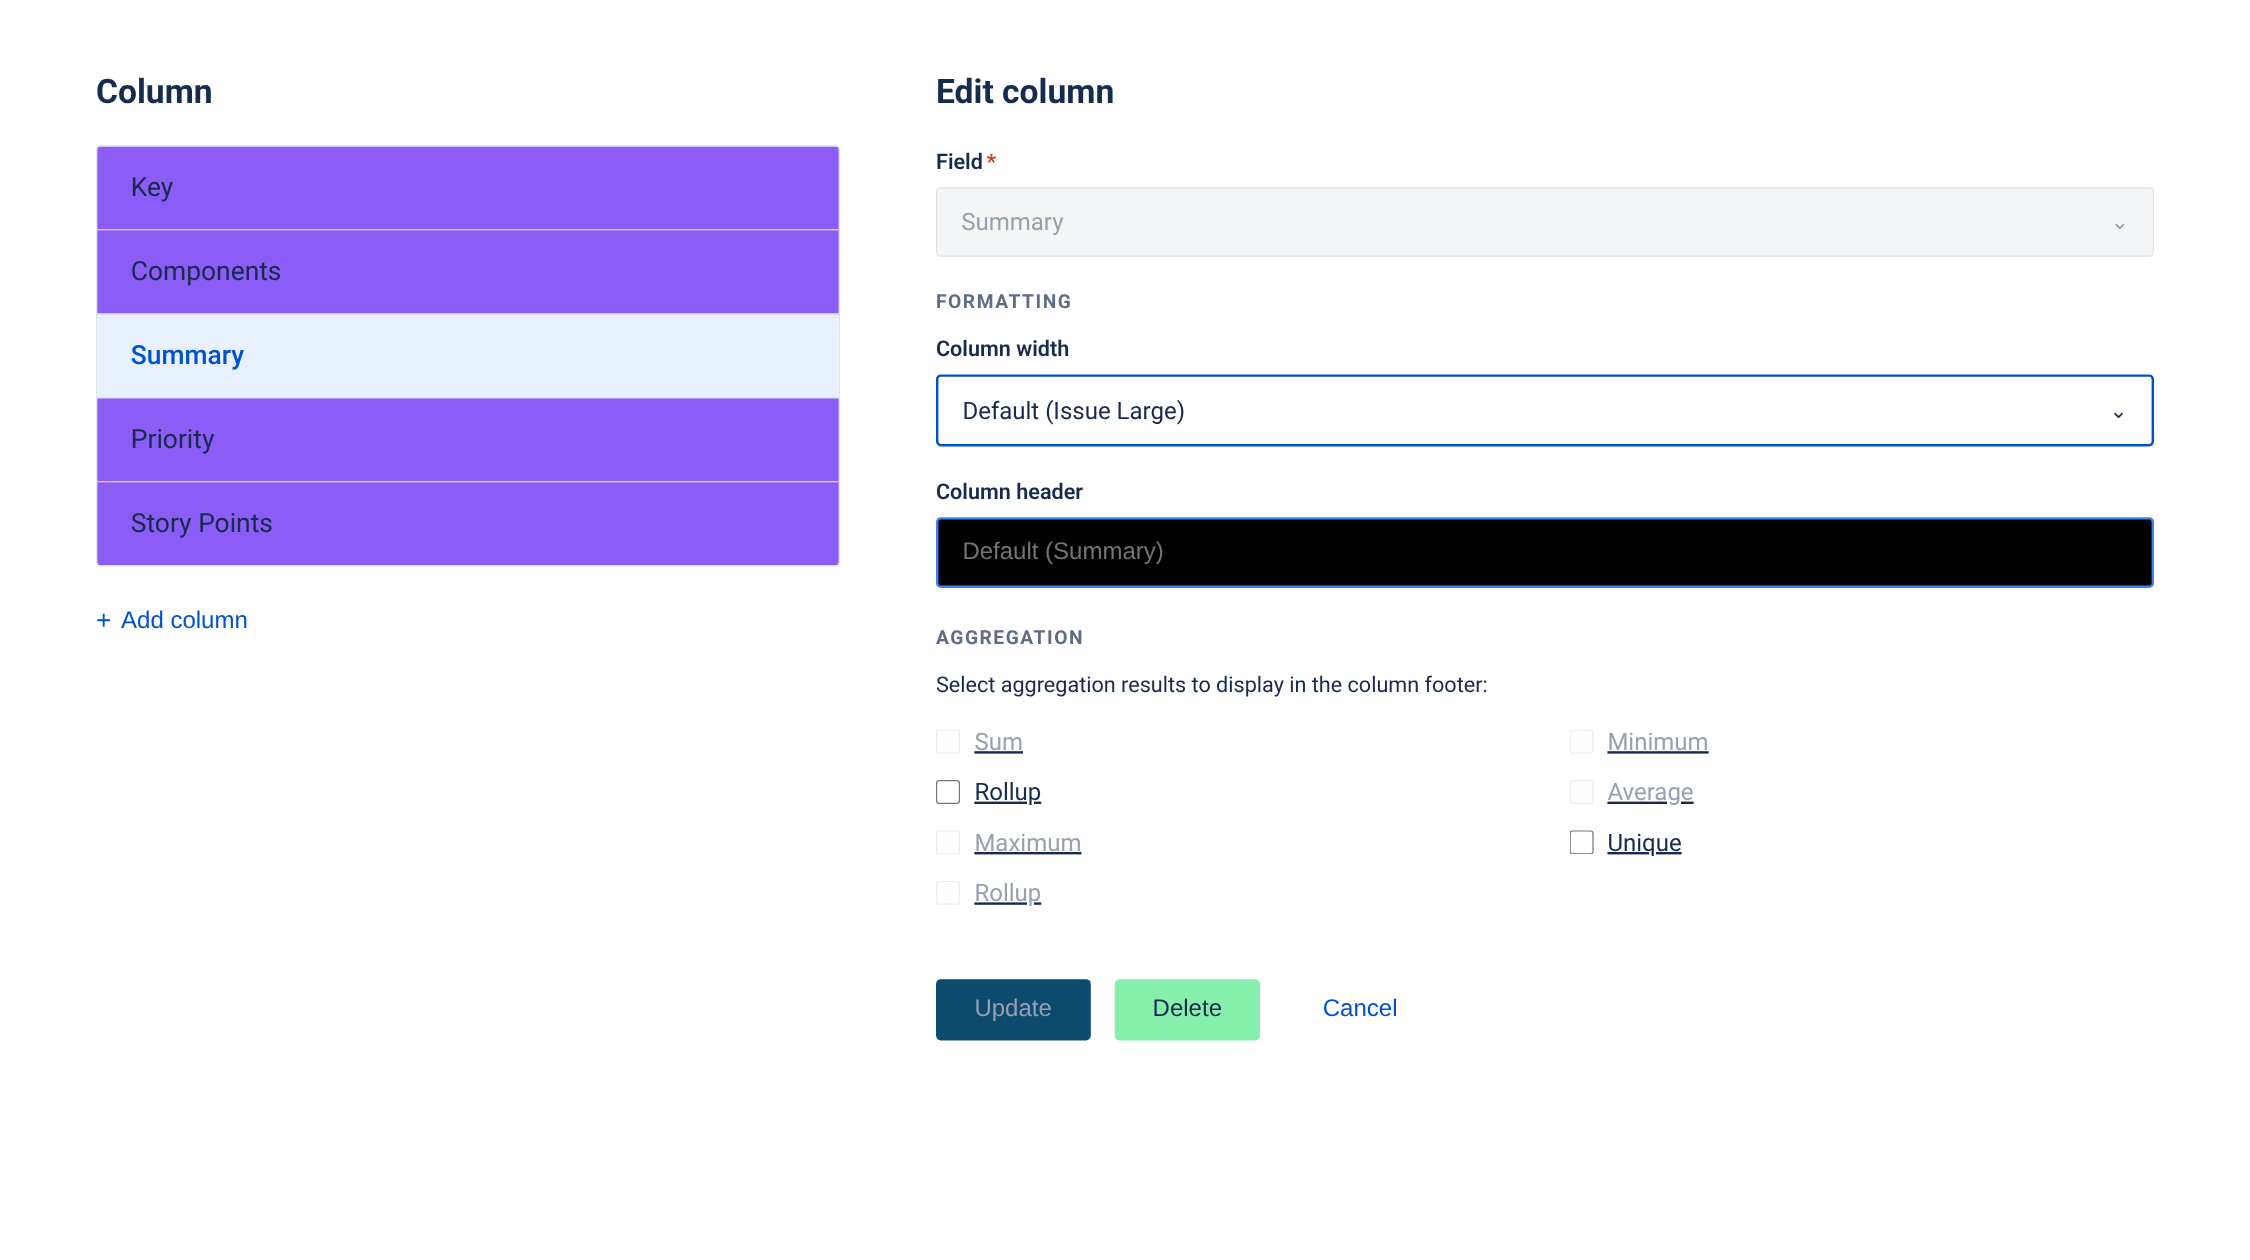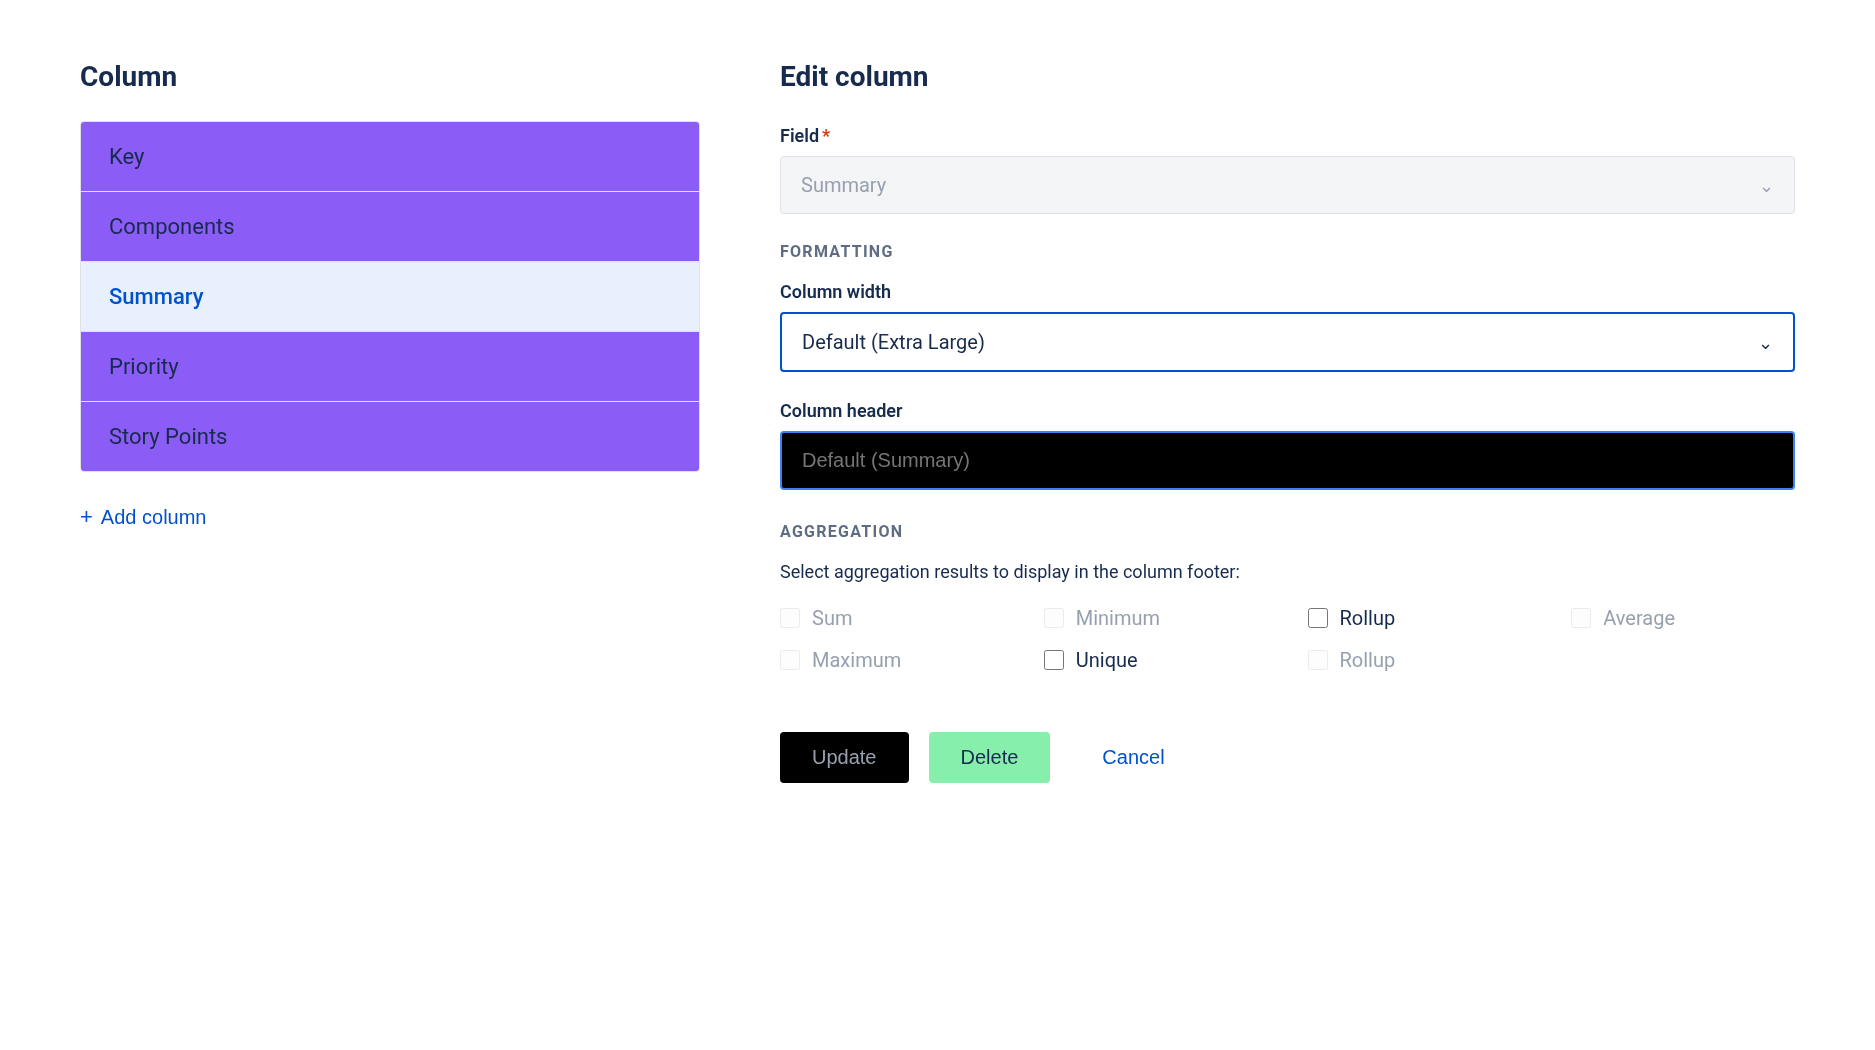--- a/index.html
+++ b/index.html
@@ -179,22 +179,23 @@
     }
 
     .aggregation-desc {
       font-size: 18px;
       color: #172b4d;
       margin-bottom: 24px;
     }
 
     .checkboxes-grid {
       display: grid;
-      grid-template-columns: repeat(4, 1fr);
+      grid-template-columns: repeat(2, 1fr);
       gap: 18px 40px;
+      text-decoration: underline;
     }
 
     .checkbox-item {
       display: flex;
       align-items: center;
       gap: 12px;
       font-size: 20px;
     }
 
     .checkbox-item input[type="checkbox"] {
@@ -221,21 +222,21 @@
     .action-buttons {
       display: flex;
       align-items: center;
       gap: 20px;
     }
 
     .btn-update {
       padding: 14px 32px;
       font-size: 20px;
       color: #97a0af;
-      background: #000000;
+      background: #0c4a6e;
       border: none;
       border-radius: 4px;
       cursor: not-allowed;
     }
 
     .btn-delete {
       padding: 14px 32px;
       font-size: 20px;
       color: #172b4d;
       background: #86efac;
@@ -299,21 +300,21 @@
         <span class="chevron-icon">⌄</span>
       </div>
     </div>
 
     <div class="formatting-section">
       <div class="section-heading">FORMATTING</div>
 
       <div class="form-group">
         <label class="form-label">Column width</label>
         <div class="column-width-select">
-          <span>Default (Extra Large)</span>
+          <span>Default (Issue Large)</span>
           <span class="chevron-icon">⌄</span>
         </div>
       </div>
 
       <div class="form-group">
         <label class="form-label">Column header</label>
         <input class="column-header-input" type="text" value="" placeholder="Default (Summary)" style="">
       </div>
     </div>
 

